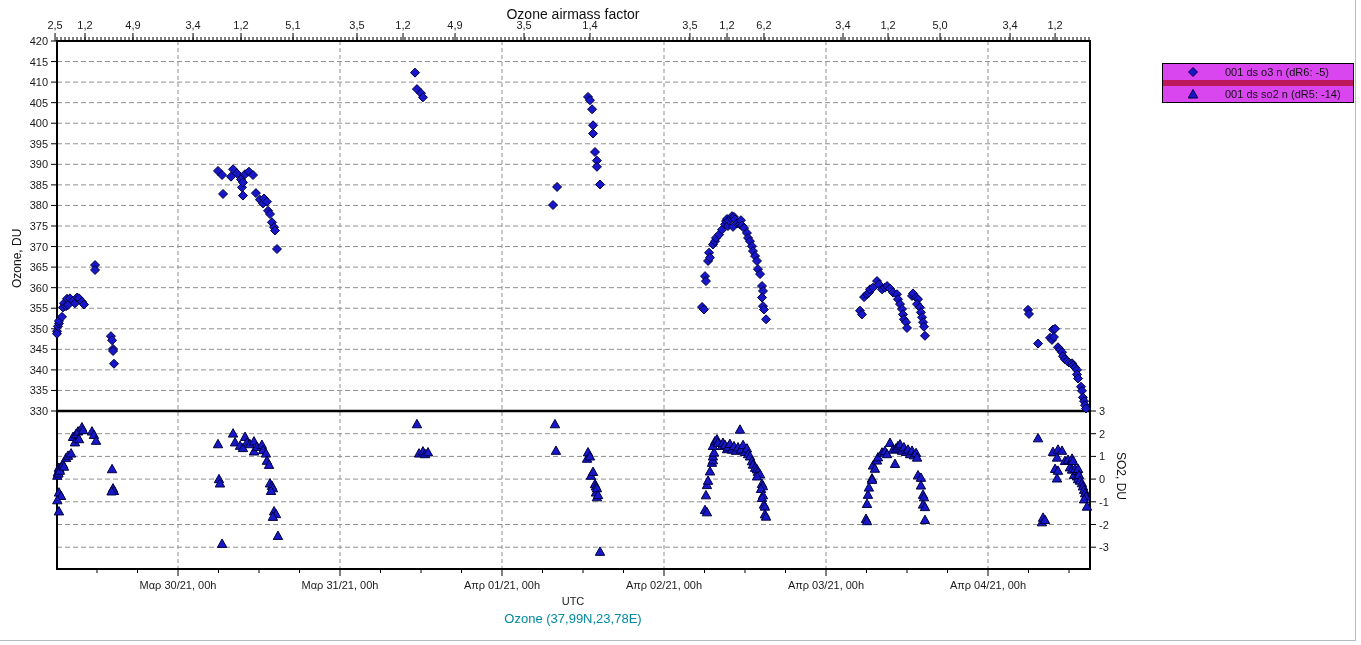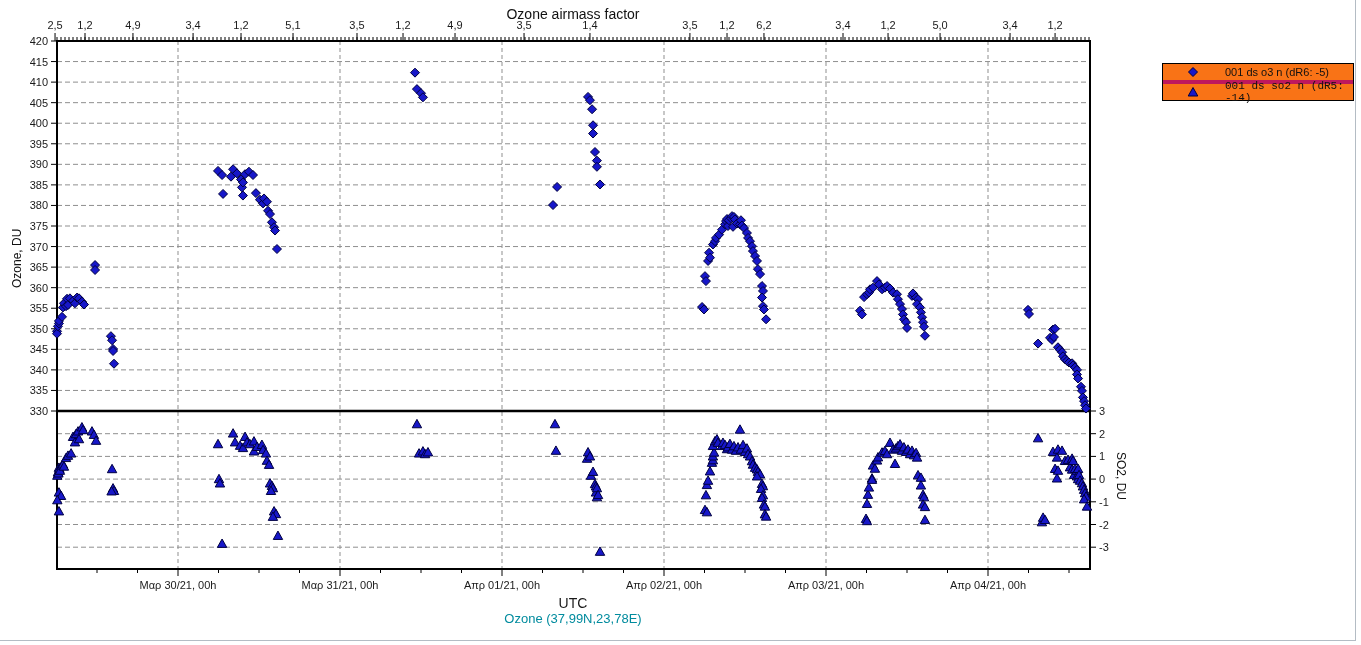--- a/index.html
+++ b/index.html
@@ -6,24 +6,24 @@
   .window{position:relative;width:1361px;height:645px;background:#fff;overflow:hidden;
           font-family:"Liberation Sans",sans-serif;color:#1a1a1a;}
   svg text.tick{font-family:"Liberation Sans",sans-serif;font-size:11px;fill:#1a1a1a;}
   .overlay{position:absolute;white-space:nowrap;}
   .axis-title{font-size:14px;color:#111;}
   .centered{text-align:center;}
   .ylabel-left{left:10px;top:178px;height:110px;writing-mode:vertical-rl;transform:rotate(180deg);
                font-size:12px;color:#111;}
   .ylabel-right{left:1114px;top:452px;writing-mode:vertical-rl;font-size:12px;color:#111;}
   .footer{font-size:13px;}
-  .legend{position:absolute;left:1162px;top:63px;width:190px;background:#f97316;
+  .legend{position:absolute;left:1162px;top:63px;width:190px;background:#d946ef;
           border:1px solid #000;font-size:11px;}
   .legend-row{display:flex;align-items:center;height:16px;}
-  .legend-row + .legend-row{border-top:4px solid #be185d;font-family:Liberation Mono, monospace;}
+  .legend-row + .legend-row{border-top:6px solid #be185d;}
   .legend-marker{margin-left:24px;flex:0 0 12px;}
   .legend-label{margin-left:26px;color:#111;}
   .edge-v{position:absolute;left:1355px;top:0;width:1px;height:641px;background:#b4bcc4;}
   .edge-h{position:absolute;left:0;top:640px;width:1356px;height:1px;background:#b4bcc4;}
 </style>
 </head>
 <body>
 
 <div class="window">
 
@@ -798,21 +798,21 @@
       <polygon points="1084.066,494.503 1088.766,502.903 1079.366,502.903" fill="#1717c9" stroke="#000040" stroke-width="1"></polygon>
       <polygon points="1086.982,501.767 1091.682,510.16700000000003 1082.282,510.16700000000003" fill="#1717c9" stroke="#000040" stroke-width="1"></polygon>
     </svg>
 
   <div class="overlay axis-title centered" style="left:373px;top:6px;width:400px;">Ozone airmass factor</div>
 
   <div class="overlay ylabel-left">Ozone, DU</div>
 
   <div class="overlay ylabel-right">SO2, DU</div>
 
-  <div class="overlay centered" style="left:473px;top:595px;width:200px;font-size:14px;">UTC</div>
+  <div class="overlay centered" style="left:473px;top:595px;width:200px;font-size:11px;">UTC</div>
 
   <div class="overlay centered footer" id="footer" style="left: 423px; top: 611px; width: 300px; color: rgb(0, 139, 158);">Ozone (37,99N,23,78E)</div>
 
   <div class="legend">
     <div class="legend-row">
       <svg class="legend-marker" width="12" height="12">
         <polygon class="lm" points="6,1.5 10.5,6 6,10.5 1.5,6" fill="#1717c9" stroke="#000040"></polygon>
       </svg>
       <span class="legend-label">001 ds o3  n (dR6: -5)</span>
     </div>

